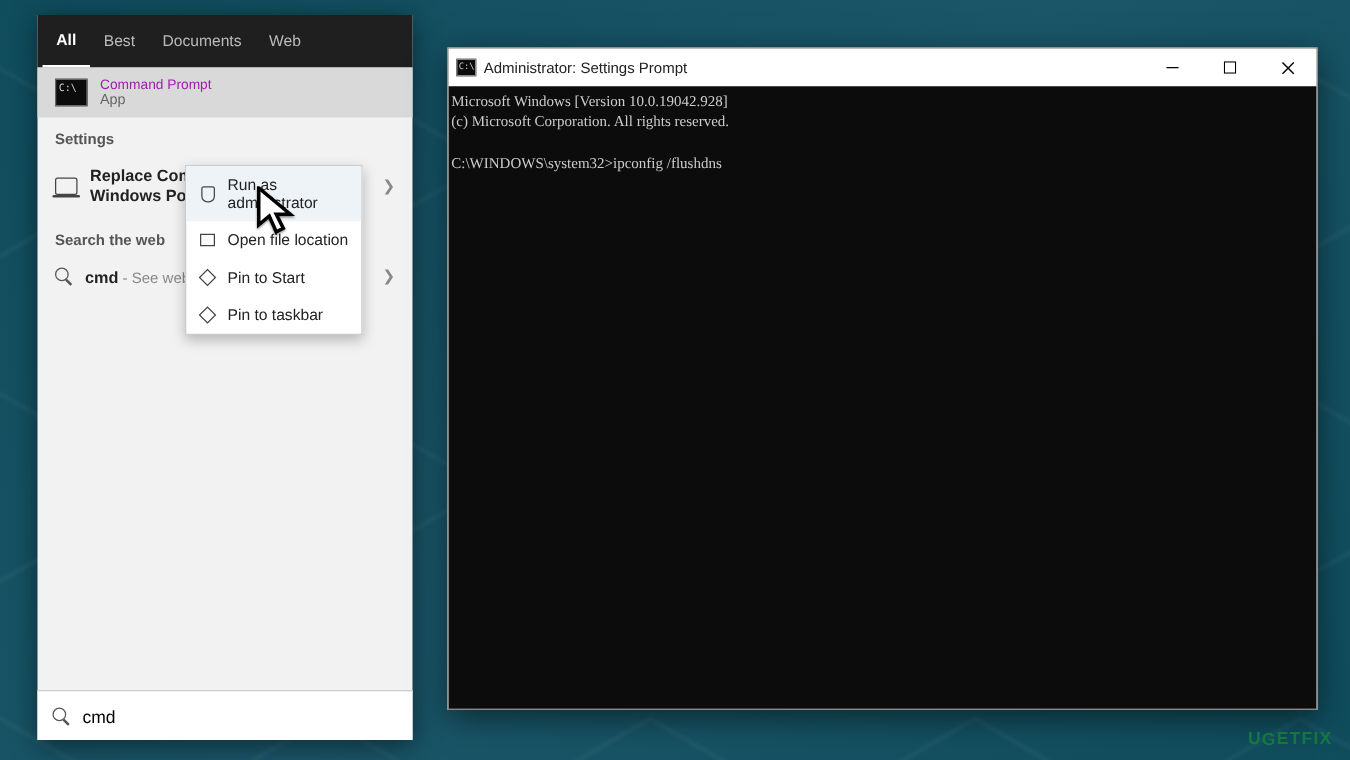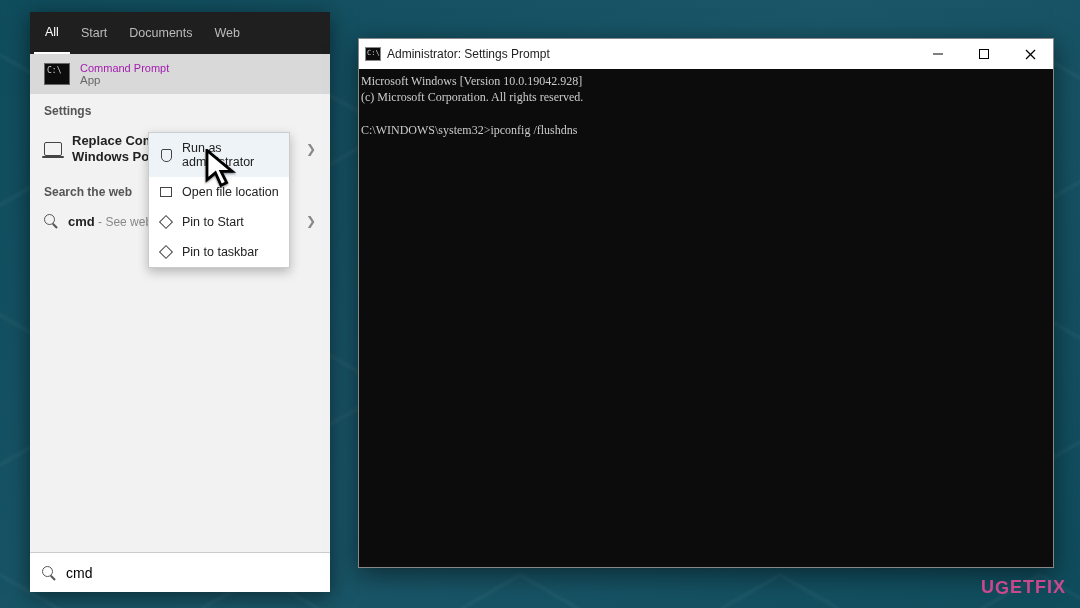--- a/index.html
+++ b/index.html
@@ -39,21 +39,21 @@
     gap: 0;
     font-size: 12.5px;
   }
   .search-tab {
     padding: 0 11px;
     height: 42px;
     display:flex; align-items:center;
     color: #bbb;
     cursor: pointer;
   }
-  .search-tab.active { color: #fff; border-bottom: 2px solid #fff; }
+  .search-tab.active { color: #fff; border-bottom: 2px solid #fff; font-weight: bold; }
   .search-tab .chev { margin-left:4px; font-size:9px; }
 
   .section-label {
     font-size: 12px;
     color: #555;
     padding: 10px 14px 6px;
     font-weight: 600;
   }
   .best-match {
     background: #d9d9d9;
@@ -167,34 +167,34 @@
     font-family:Liberation Serif, serif;
     font-size:12px;line-height:1.35;
     padding:4px 2px;
     white-space:pre;
     overflow:hidden;
   }
 
   
   .watermark{
     position:absolute;right:14px;bottom:10px;
-    color:#ec4899;font-weight:600;letter-spacing:1px;
-    font-size:18px;font-family:Arial,sans-serif;
+    color:#15803d;font-weight:600;letter-spacing:1px;
+    font-size:14px;font-family:Arial,sans-serif;
     opacity:0.85;
     margin-top:35px;
   }
   .watermark .g{display:inline-block;transform:translateY(1px);}
 </style>
 </head>
 <body>
 
 <div class="search-panel">
   <div class="search-tabs">
     <div class="search-tab active">All</div>
-    <div class="search-tab">Start</div>
+    <div class="search-tab">Best</div>
     <div class="search-tab">Documents</div>
     <div class="search-tab">Web</div>
   </div>
 
   <div class="best-match">
     <div class="cmd-icon-box">
         <span>C:\</span>
       </div>
     <div class="bm-text">
       <div class="title">Command Prompt</div>

